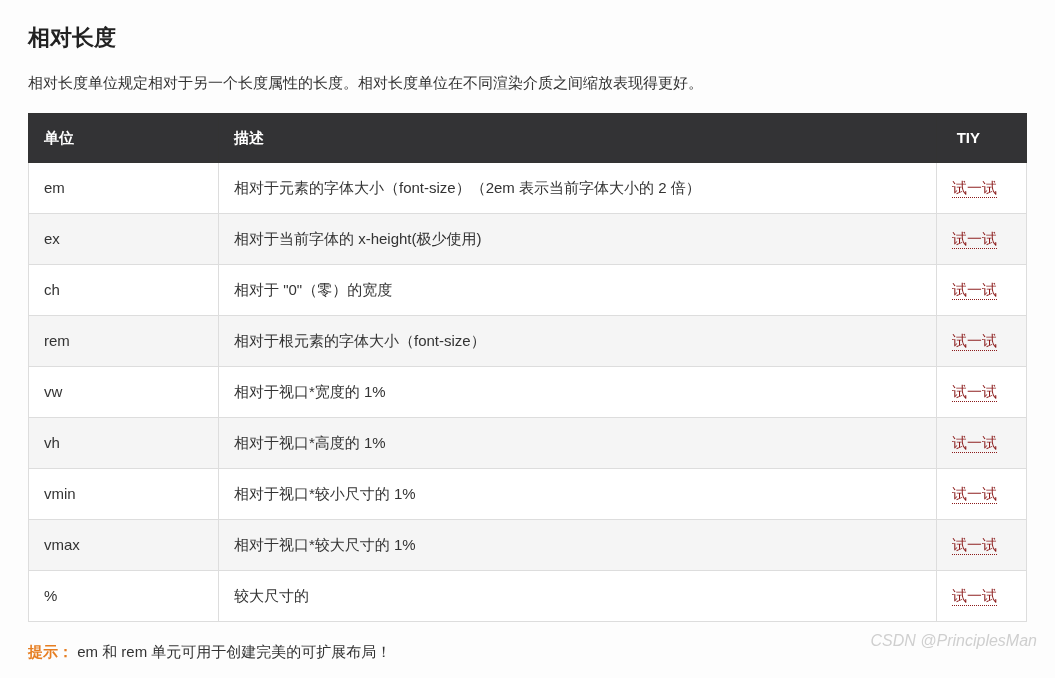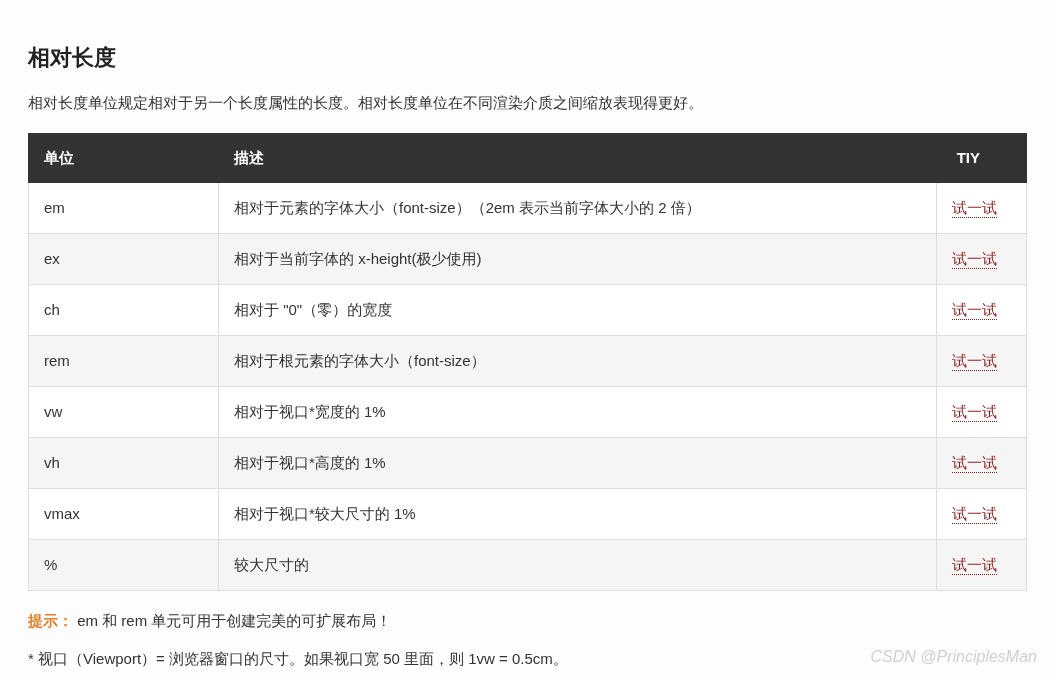--- a/index.html
+++ b/index.html
@@ -10,21 +10,20 @@
       color: #333;
       font-size: 15px;
       line-height: 1.6;
       width: 1055px;
     }
     h2 {
       font-size: 22px;
       font-weight: bold;
       color: #222;
       margin-bottom: 14px;
-      margin-top: 20px;
     }
     p.intro {
       color: #333;
       margin-bottom: 18px;
       font-size: 15px;
       margin-top: 16px;
     }
     table {
       width: 100%;
       border-collapse: collapse;
@@ -65,21 +64,21 @@
       font-weight: bold;
     }
     p.footnote {
       margin-top: 14px;
       font-size: 15px;
       color: #333;
     }
     .watermark {
       position: fixed;
       right: 18px;
-      bottom: 8px;
+      bottom: 24px;
       color: rgba(120,120,120,0.35);
       font-size: 16px;
       font-style: italic;
       pointer-events: none;
     }
   </style>
 </head>
 <body>
 
 <h2>相对长度</h2>
@@ -119,20 +118,25 @@
       <td>vw</td>
       <td>相对于视口*宽度的 1%</td>
       <td class="link-cell"><a href="#" class="try">试一试</a></td>
     </tr>
     <tr>
       <td>vh</td>
       <td>相对于视口*高度的 1%</td>
       <td class="link-cell"><a href="#" class="try">试一试</a></td>
     </tr>
     <tr>
+      <td>vmin</td>
+      <td>相对于视口*较小尺寸的 1%</td>
+      <td class="link-cell"><a href="#" class="try">试一试</a></td>
+    </tr>
+    <tr>
       <td>vmax</td>
       <td>相对于视口*较大尺寸的 1%</td>
       <td class="link-cell"><a href="#" class="try">试一试</a></td>
     </tr>
     <tr>
       <td>%</td>
       <td>较大尺寸的</td>
       <td class="link-cell"><a href="#" class="try">试一试</a></td>
     </tr>
   </tbody>

